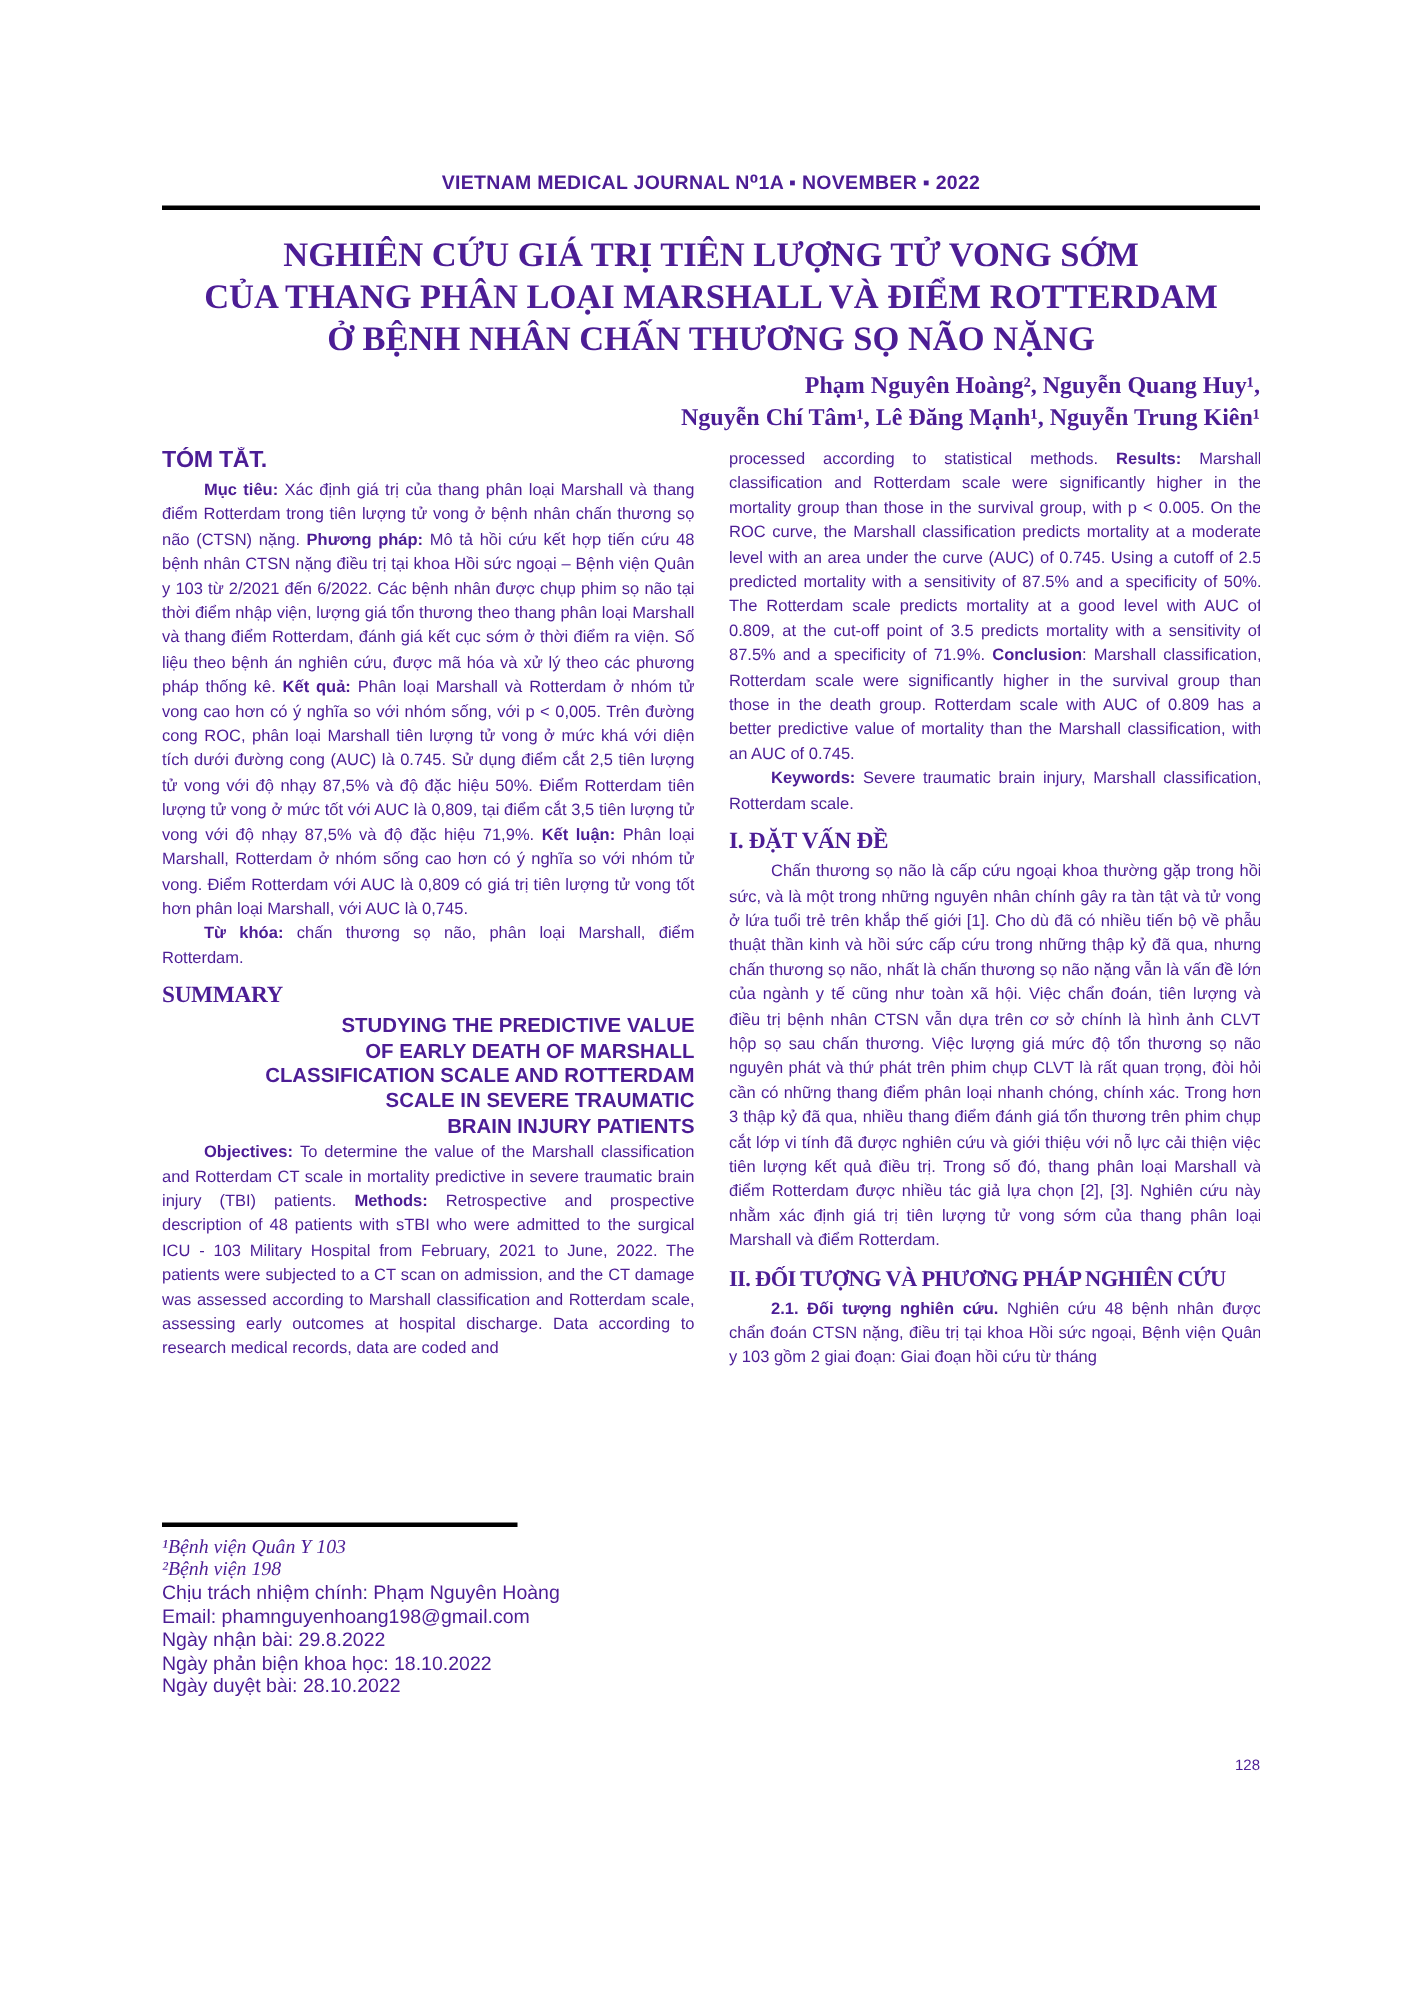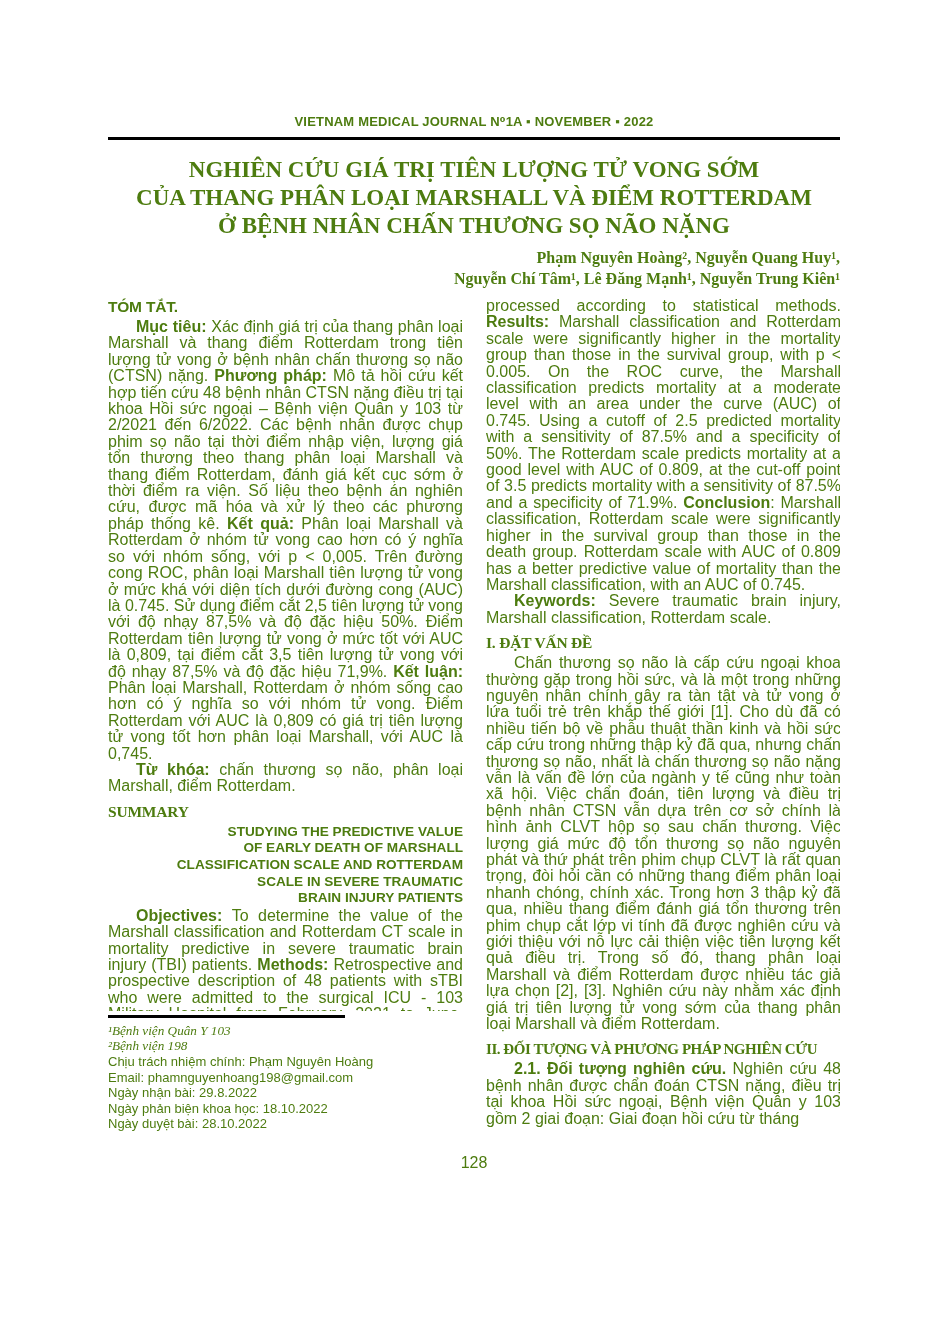--- a/index.html
+++ b/index.html
@@ -1,19 +1,19 @@
 <!DOCTYPE html>
 <html><head>
 <meta charset="utf-8">
 <style>
   html,body{margin:0;padding:0;background:#ffffff;}
   .page{
     position:relative;
     width:942px;height:1275px;
-    background:#ffffff;color:#4d7c0f;
+    background:#ffffff;color:#4c1d95;
     overflow:hidden;
     font-family:"Liberation Sans","DejaVu Sans",sans-serif;
   }
   .content{margin:0 102px 0 108px;}
   .running-head{
     padding-top:114px;
     text-align:center;
     font-weight:bold;
     font-size:13px;line-height:16px;
     letter-spacing:.2px;
@@ -28,21 +28,21 @@
     margin-top:7px;text-align:right;
     font-family:"Liberation Serif","DejaVu Serif",serif;
     font-weight:bold;font-size:16px;line-height:21px;
   }
   .columns{
     margin-top:9px;
     display:flex;gap:23px;
     height:846px;overflow:hidden;
   }
   .col{width:355px;min-width:355px;overflow:hidden;position:relative;}
-  .col p{margin:0;text-align:justify;font-size:16px;line-height:16.4px;}
+  .col p{margin:0;text-align:justify;font-size:11px;line-height:16.4px;}
   .p-indent{text-indent:28px;}
   .h-sec{
     font-weight:bold;font-size:15.5px;line-height:18px;
     margin:0 0 3px 0;letter-spacing:-.2px;
   }
   .h-sec.mt{margin-top:8px;font-family:Liberation Serif, serif;}
   .h-sec.tight{font-size:15px;letter-spacing:-.45px;white-space:nowrap;}
   .summary-title{
     text-align:right;font-weight:bold;
     font-size:13.6px;line-height:16.6px;
@@ -54,22 +54,22 @@
     position:absolute;left:0;right:0;bottom:12px;
     background:#ffffff;padding-top:4px;
   }
   .footnote-rule{width:237px;height:2.5px;background:#000;margin-bottom:5px;}
   .footnote-line{font-size:13px;line-height:15.6px;}
   .footnote-line.it{
     font-family:"Liberation Serif","DejaVu Serif",serif;
     font-style:italic;font-size:13.2px;
   }
   .page-number{
-    margin-top:10px;
-    font-size:16px;line-height:17px;text-align:center;
+    margin-top:25px;
+    font-size:10px;line-height:17px;text-align:right;
   }
 </style>
 </head>
 <body>
 
 <div class="page">
   <div class="content">
 
     <div class="running-head">VIETNAM MEDICAL JOURNAL N⁰1A ▪ NOVEMBER ▪ 2022</div>
     <div class="head-rule"></div>

